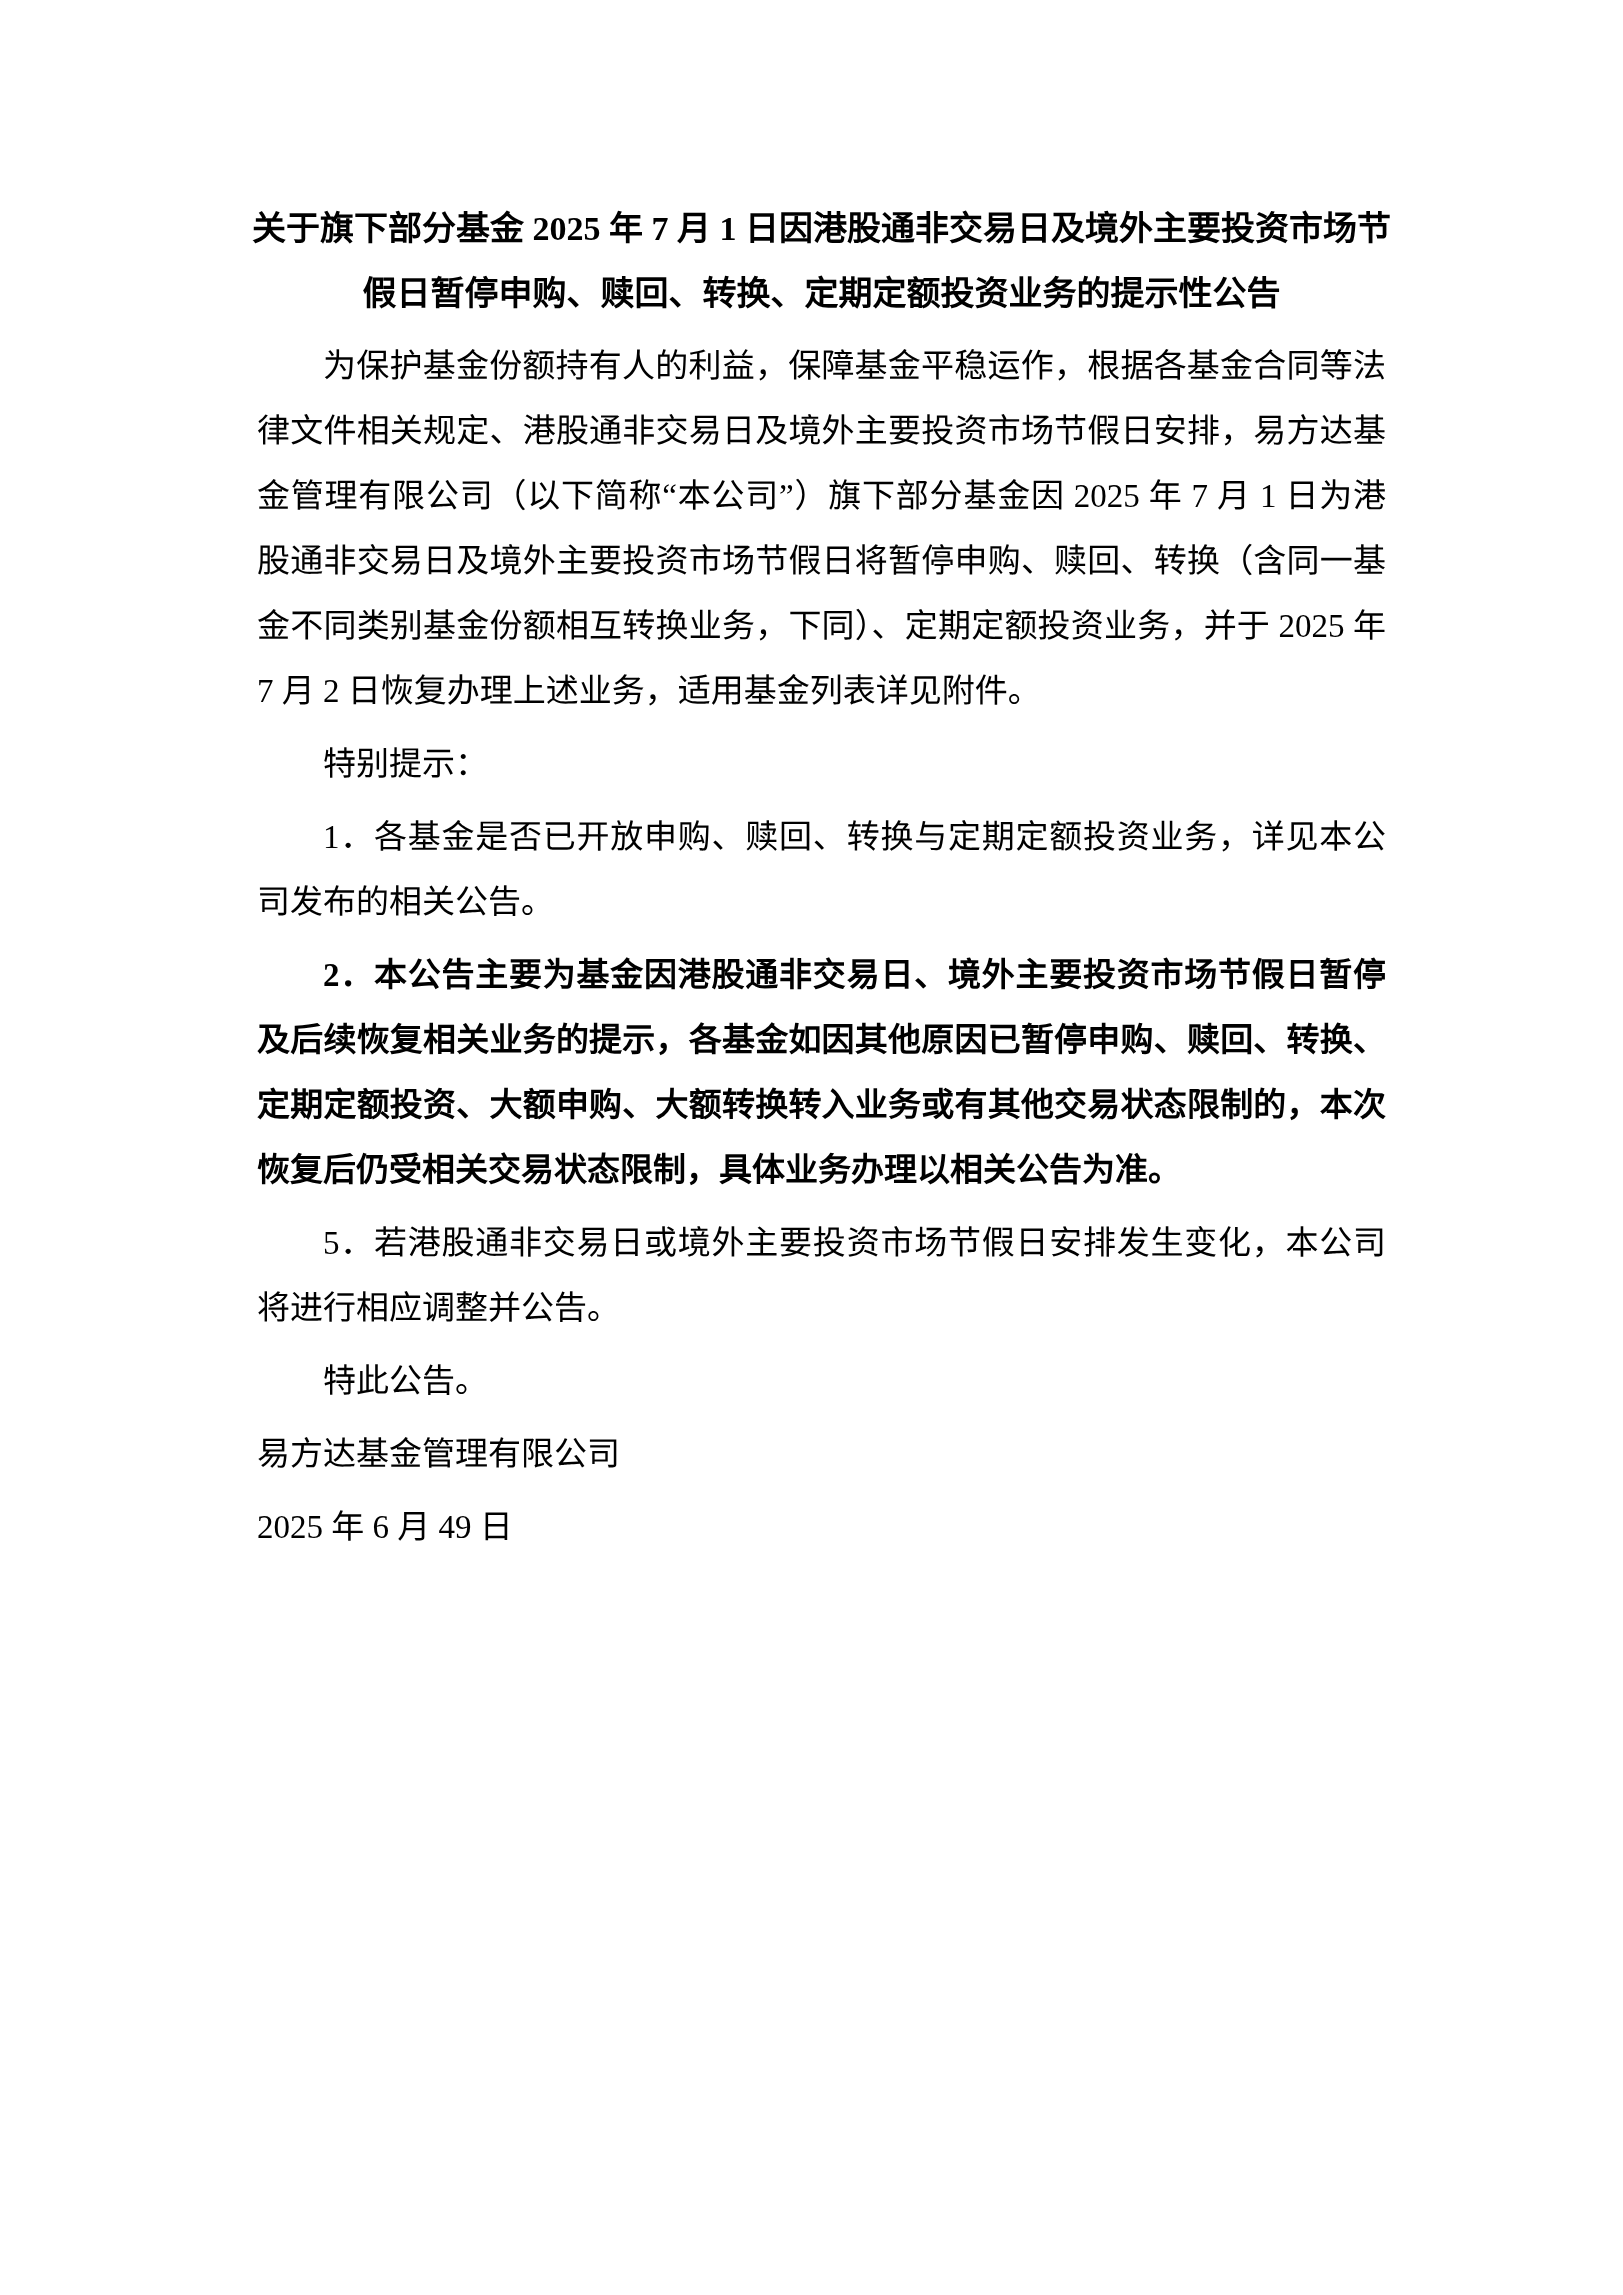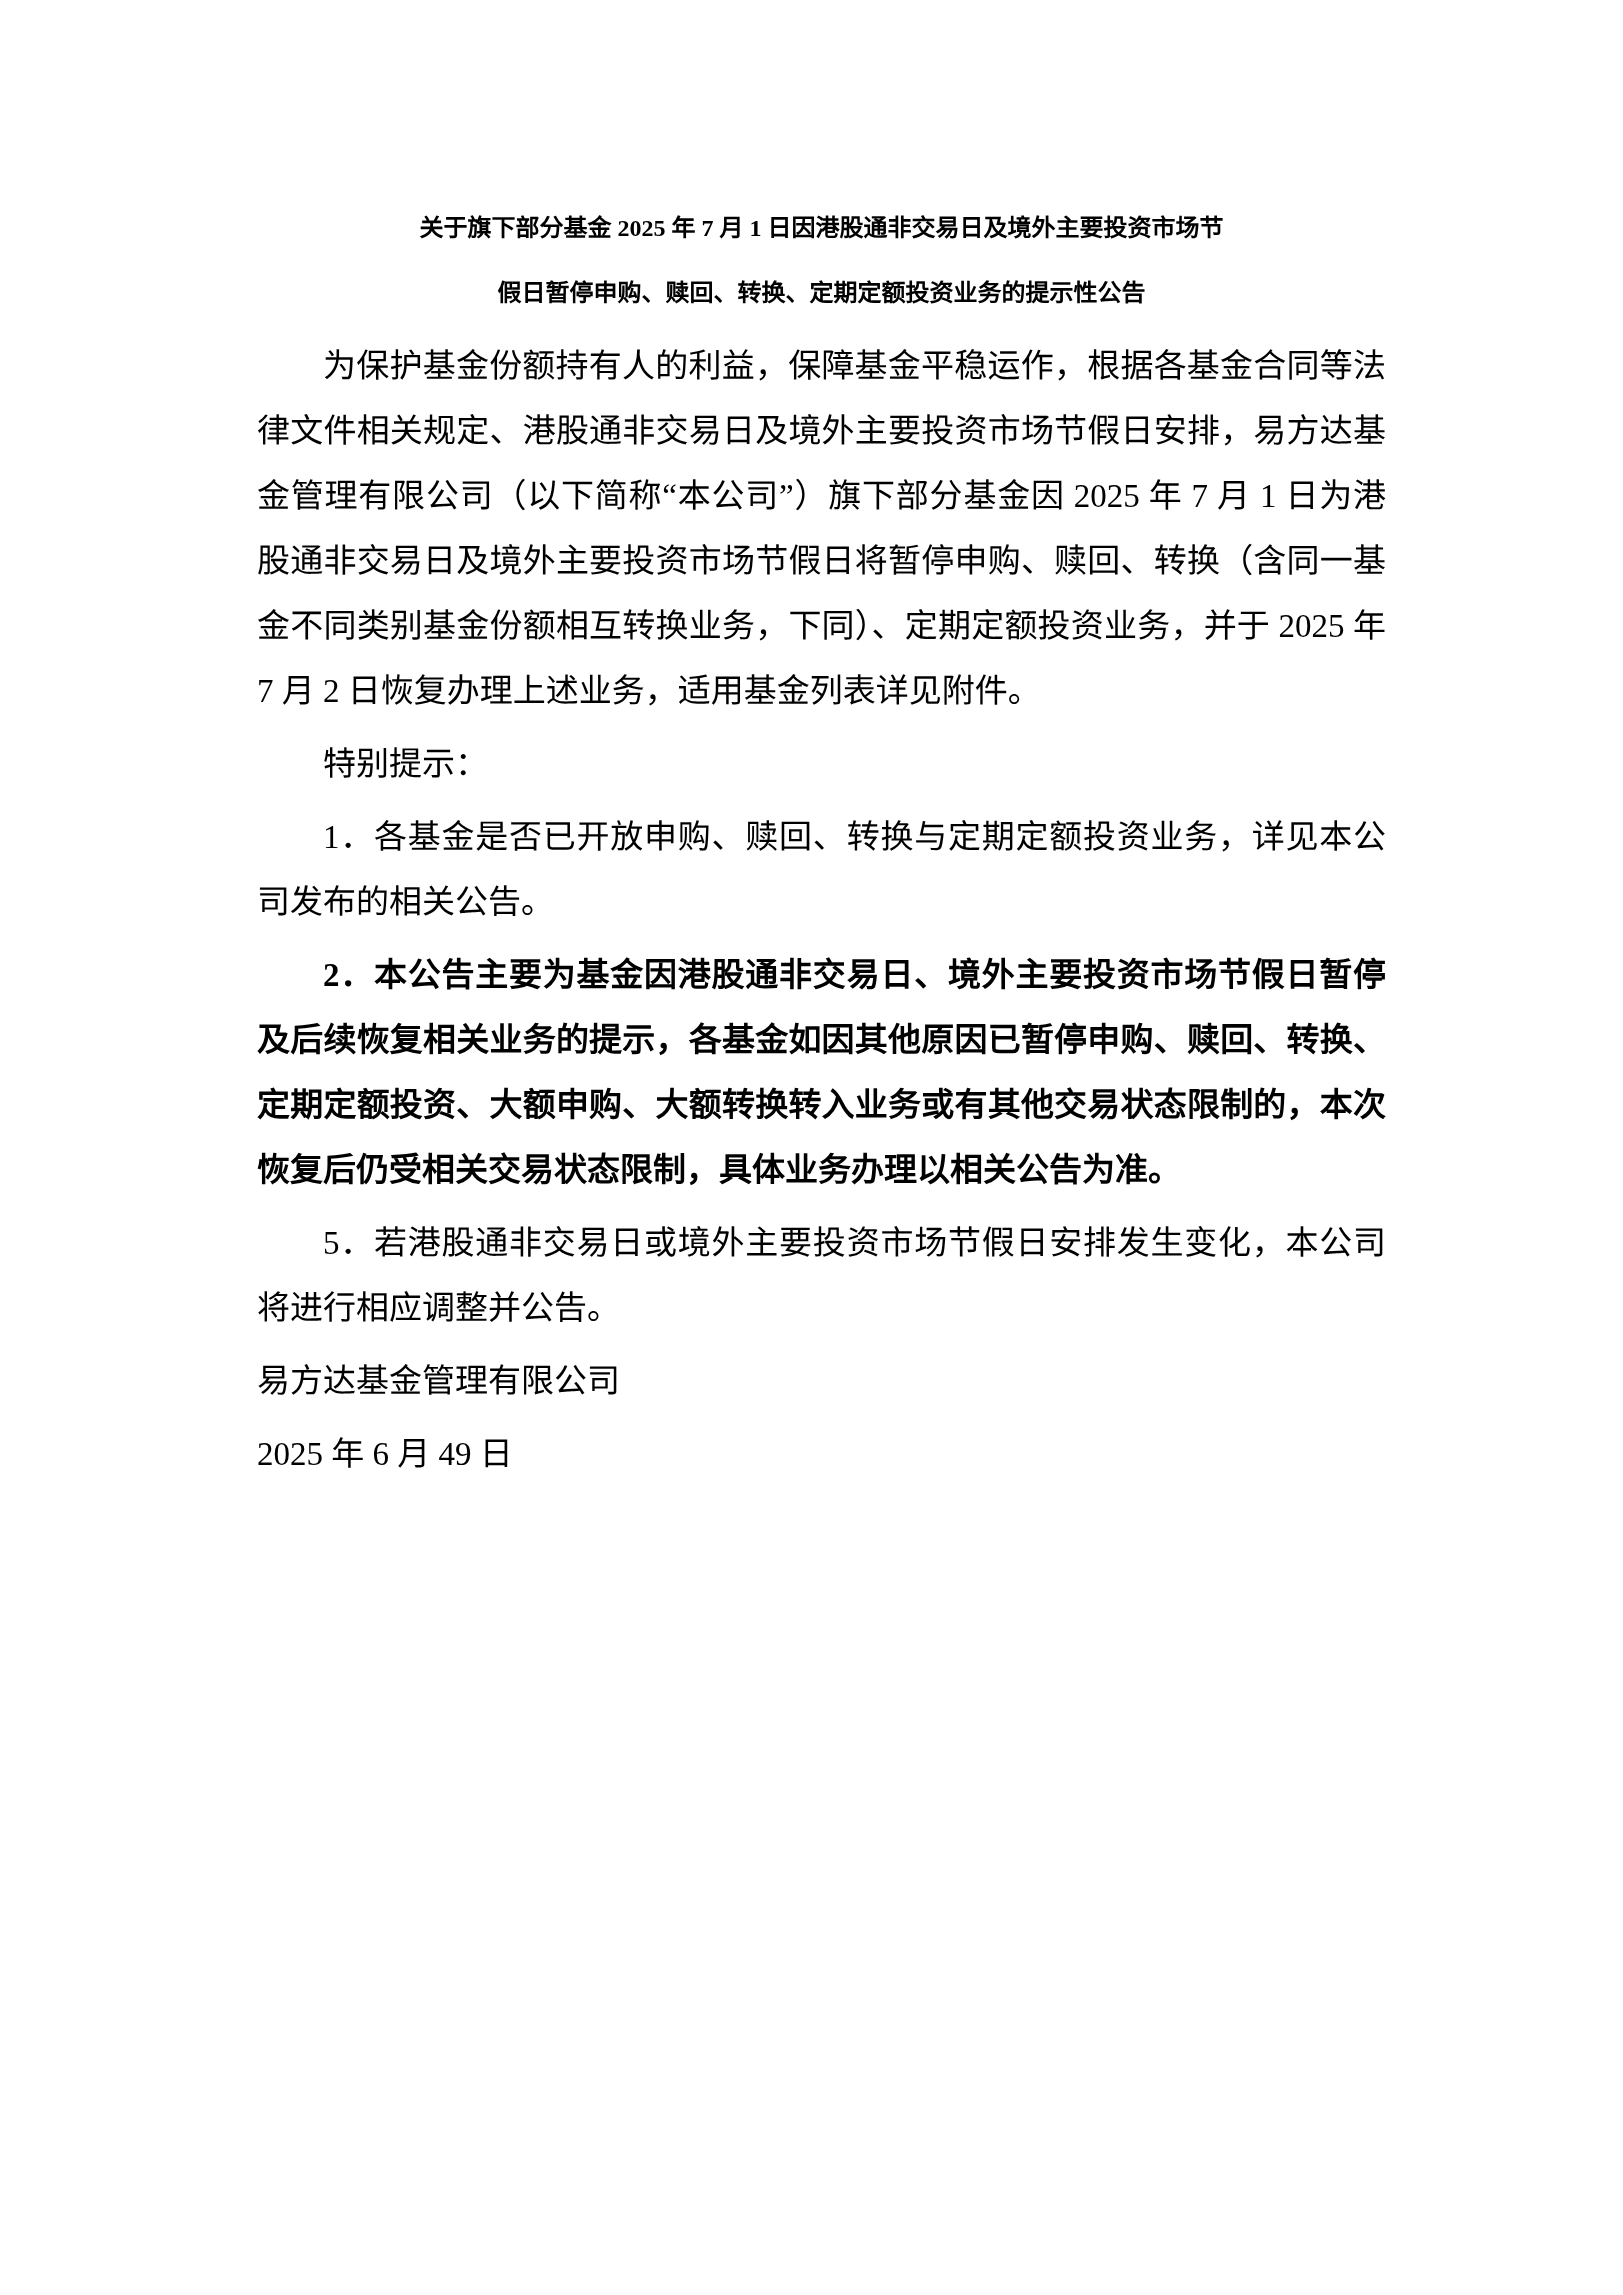--- a/index.html
+++ b/index.html
@@ -18,21 +18,21 @@
     color: #000000;
     font-family: "Liberation Serif", "DejaVu Serif", serif;
   }
   .doc {
     position: absolute;
     left: 249px;
     top: 196px;
     width: 1145px;
   }
   .title {
-    font-size: 24px;
+    font-size: 34px;
     font-weight: bold;
     line-height: 65px;
     text-align: center;
     margin: 0;
   }
   .para {
     font-size: 33px;
     line-height: 65px;
     text-align: justify;
     text-indent: 2em;
@@ -65,20 +65,21 @@
 
     <p class="para">特别提示：</p>
 
     <p class="para">1．各基金是否已开放申购、赎回、转换与定期定额投资业务，详见本公司发布的相关公告。</p>
 
     <p class="para bold">2．本公告主要为基金因港股通非交易日、境外主要投资市场节假日暂停及后续恢复相关业务的提示，各基金如因其他原因已暂停申购、赎回、转换、定期定额投资、大额申购、大额转换转入业务或有其他交易状态限制的，本次恢复后仍受相关交易状态限制，具体业务办理以相关公告为准。</p>
 
     <p class="para">5．若港股通非交易日或境外主要投资市场节假日安排发生变化，本公司将进行相应调整并公告。</p>
 
 
+    <p class="para">特此公告。</p>
 
 
     <p class="para sig-line">易方达基金管理有限公司</p>
 
     <p class="para sig-line">2025 年 6 月 49 日</p>
 
   </div>
 </div>
 
 

